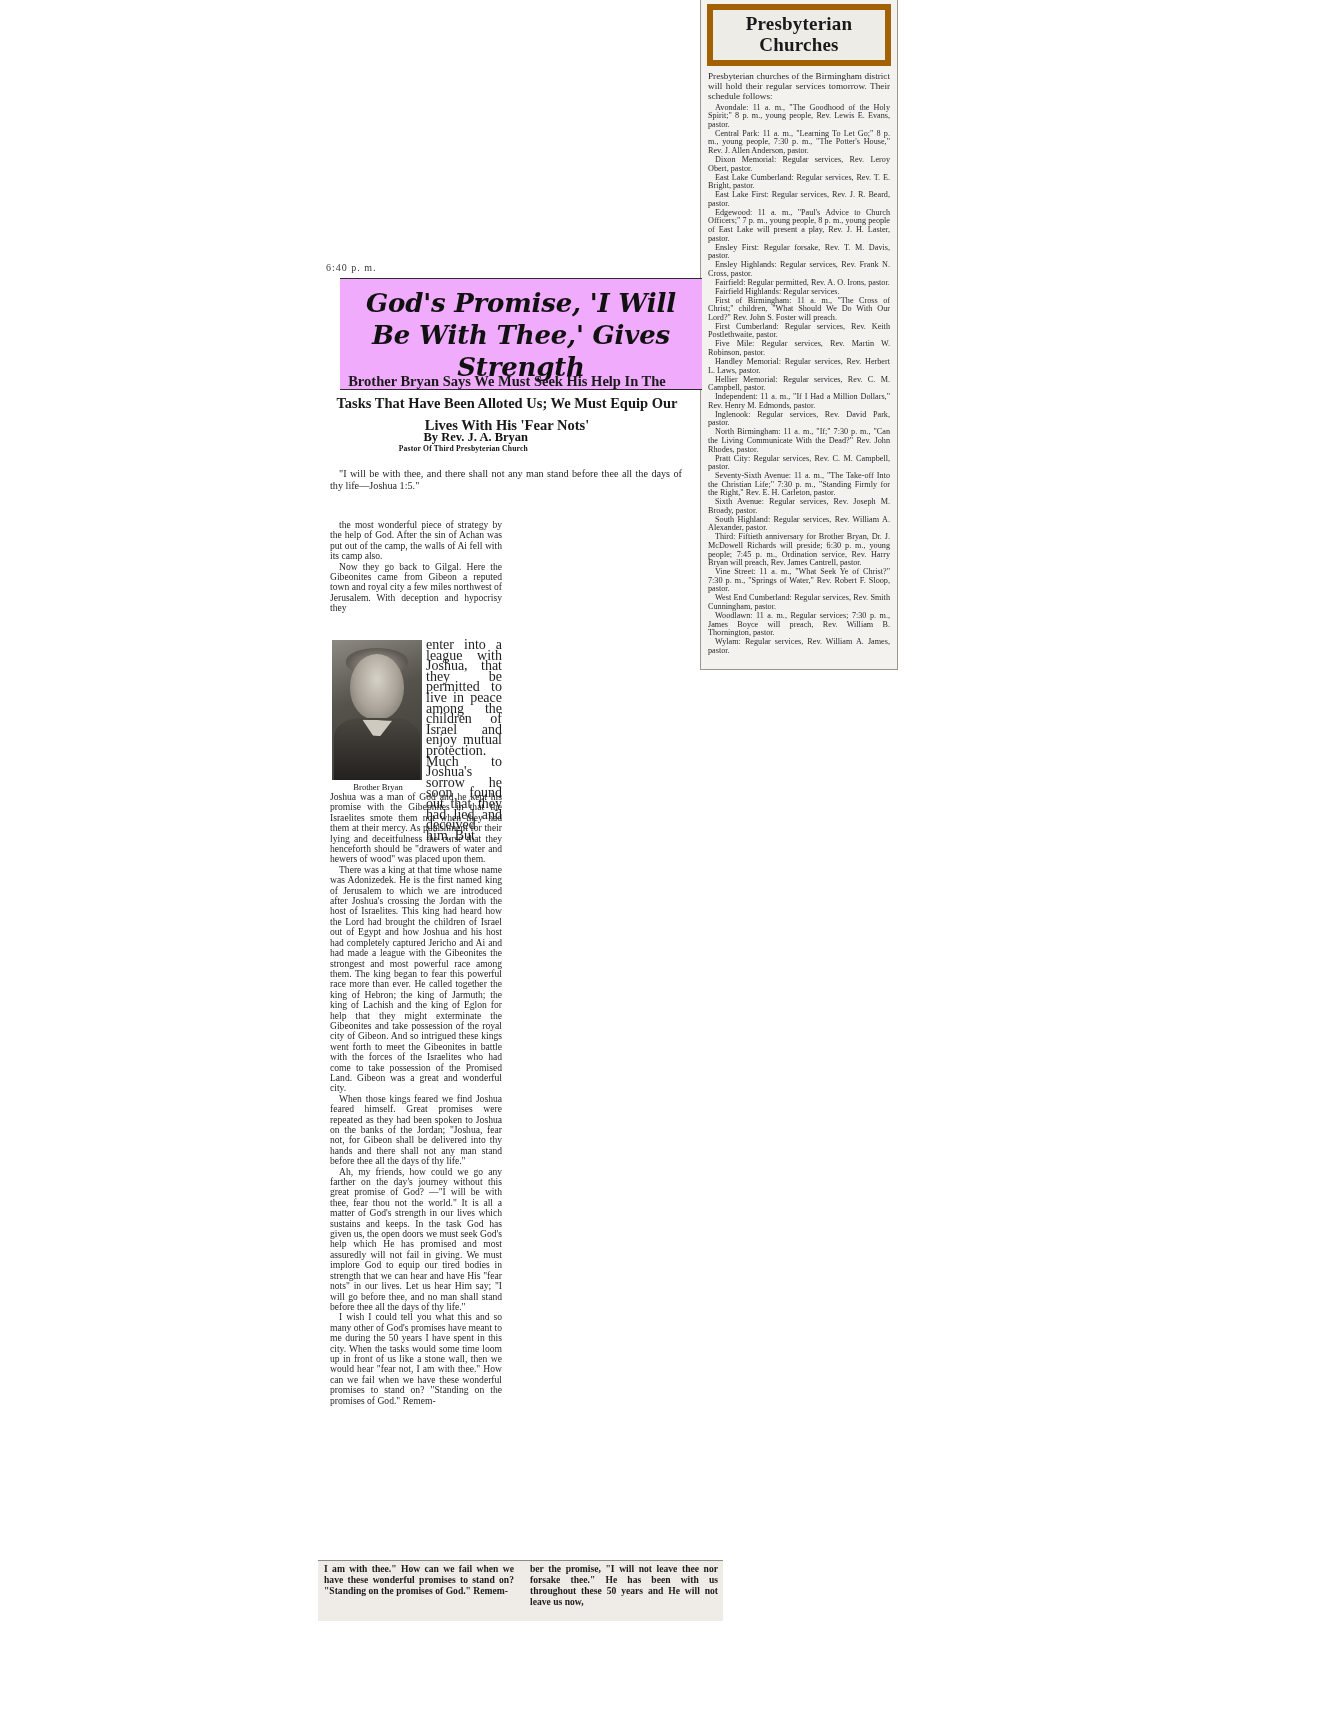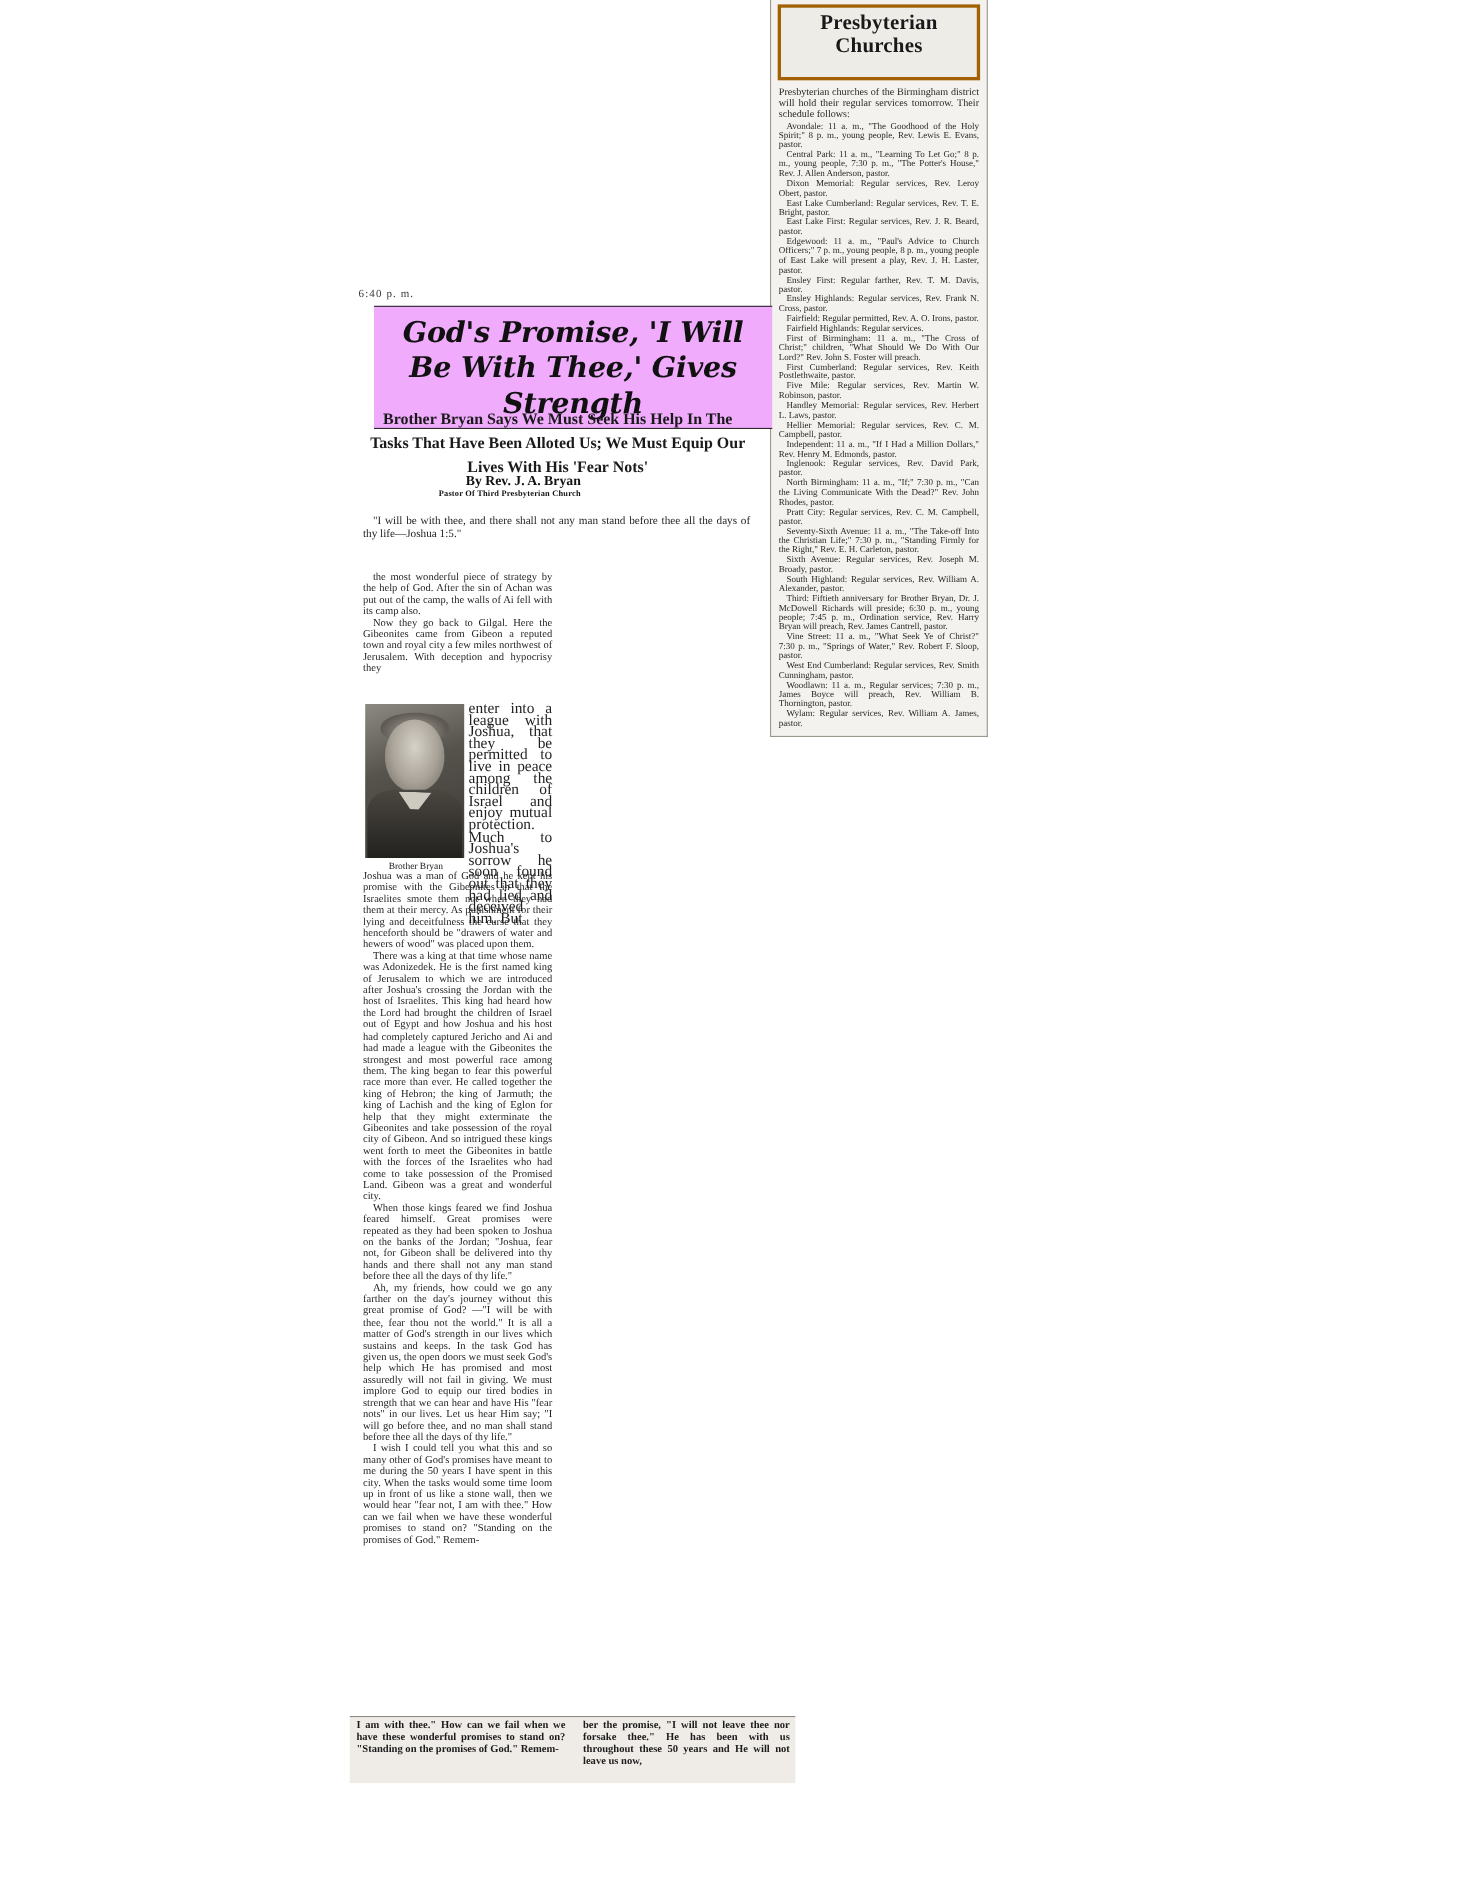--- a/index.html
+++ b/index.html
@@ -25,23 +25,23 @@
     height: 670px;
     background: #f2f0ec;
     border-left: 1px solid #9a968e;
     border-right: 1px solid #9a968e;
     border-bottom: 1px solid #9a968e;
     box-sizing: border-box;
     padding: 0;
     filter: contrast(1.02);
   }
   #churches-head {
-    border: 3px solid #a16207;
+    border: 6px solid #a16207;
     margin: 4px 6px 4px 6px;
-    padding: 3px 4px 18px 4px;
+    padding: 3px 4px 5px 4px;
     text-align: center;
     background: #eceae5;
   }
   #churches-head .l1, #churches-head .l2 {
     font-family: "Liberation Serif", serif;
     font-weight: bold;
     font-size: 19px;
     line-height: 21px;
     letter-spacing: 0.2px;
     color: #1b1b1b;
@@ -280,21 +280,21 @@
     <div class="l2">Churches</div>
   </div>
   <div id="churches-intro">Presbyterian churches of the Birmingham district will hold their regular services tomorrow. Their schedule follows:</div>
   <div id="churches-list">
     <div class="entry">Avondale: 11 a. m., "The Goodhood of the Holy Spirit;" 8 p. m., young people, Rev. Lewis E. Evans, pastor.</div>
     <div class="entry">Central Park: 11 a. m., "Learning To Let Go;" 8 p. m., young people, 7:30 p. m., "The Potter's House," Rev. J. Allen Anderson, pastor.</div>
     <div class="entry">Dixon Memorial: Regular services, Rev. Leroy Obert, pastor.</div>
     <div class="entry">East Lake Cumberland: Regular services, Rev. T. E. Bright, pastor.</div>
     <div class="entry">East Lake First: Regular services, Rev. J. R. Beard, pastor.</div>
     <div class="entry">Edgewood: 11 a. m., "Paul's Advice to Church Officers;" 7 p. m., young people, 8 p. m., young people of East Lake will present a play, Rev. J. H. Laster, pastor.</div>
-    <div class="entry">Ensley First: Regular farther, Rev. T. M. Davis, pastor.</div>
+    <div class="entry">Ensley First: Regular forsake, Rev. T. M. Davis, pastor.</div>
     <div class="entry">Ensley Highlands: Regular services, Rev. Frank N. Cross, pastor.</div>
     <div class="entry">Fairfield: Regular permitted, Rev. A. O. Irons, pastor.</div>
     <div class="entry">Fairfield Highlands: Regular services.</div>
     <div class="entry">First of Birmingham: 11 a. m., "The Cross of Christ;" children, "What Should We Do With Our Lord?" Rev. John S. Foster will preach.</div>
     <div class="entry">First Cumberland: Regular services, Rev. Keith Postlethwaite, pastor.</div>
     <div class="entry">Five Mile: Regular services, Rev. Martin W. Robinson, pastor.</div>
     <div class="entry">Handley Memorial: Regular services, Rev. Herbert L. Laws, pastor.</div>
     <div class="entry">Hellier Memorial: Regular services, Rev. C. M. Campbell, pastor.</div>
     <div class="entry">Independent: 11 a. m., "If I Had a Million Dollars," Rev. Henry M. Edmonds, pastor.</div>
     <div class="entry">Inglenook: Regular services, Rev. David Park, pastor.</div>

